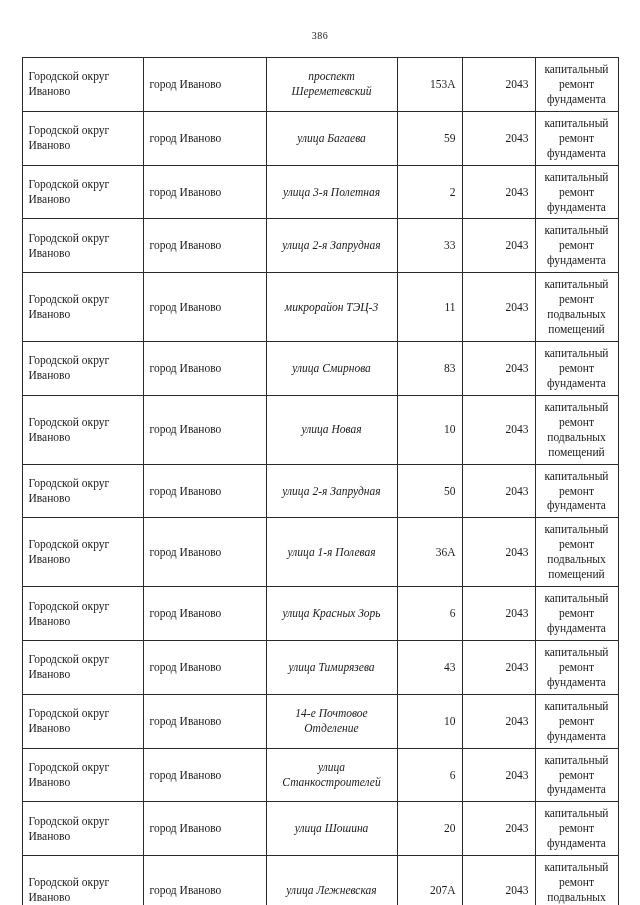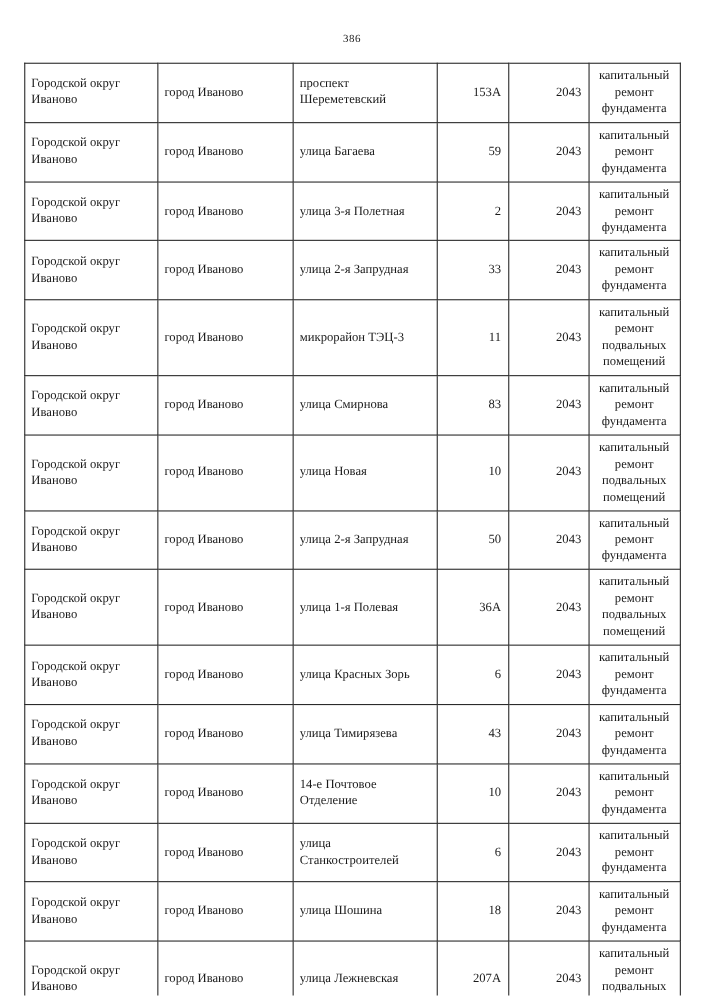--- a/index.html
+++ b/index.html
@@ -35,21 +35,21 @@
   table.schedule td {
     border: 1px solid #2b2b2b;
     font-size: 11.5px;
     line-height: 1.3;
     padding: 4px 6px;
     vertical-align: middle;
     word-wrap: break-word;
   }
   td.col-district { width: 108px; text-align: left; }
   td.col-city     { width: 110px; text-align: left; }
-  td.col-street   { width: 118px; text-align: left; }
+  td.col-street   { width: 118px; text-align: center; font-style: italic; }
   td.col-house    { width: 52px;  text-align: right; }
   td.col-year     { width: 60px;  text-align: right; }
   td.col-work     { width: 70px;  text-align: center; }
 </style>
 </head>
 <body>
 
 <div class="page">
   <div class="page-number">386</div>
 
@@ -169,21 +169,21 @@
     <td class="col-street">улица Станкостроителей</td>
     <td class="col-house">6</td>
     <td class="col-year">2043</td>
     <td class="col-work">капитальный ремонт фундамента</td>
   </tr>
 
   <tr>
     <td class="col-district">Городской округ Иваново</td>
     <td class="col-city">город Иваново</td>
     <td class="col-street">улица Шошина</td>
-    <td class="col-house">18</td>
+    <td class="col-house">20</td>
     <td class="col-year">2043</td>
     <td class="col-work">капитальный ремонт фундамента</td>
   </tr>
 
   <tr>
     <td class="col-district">Городской округ Иваново</td>
     <td class="col-city">город Иваново</td>
     <td class="col-street">улица Лежневская</td>
     <td class="col-house">207А</td>
     <td class="col-year">2043</td>

